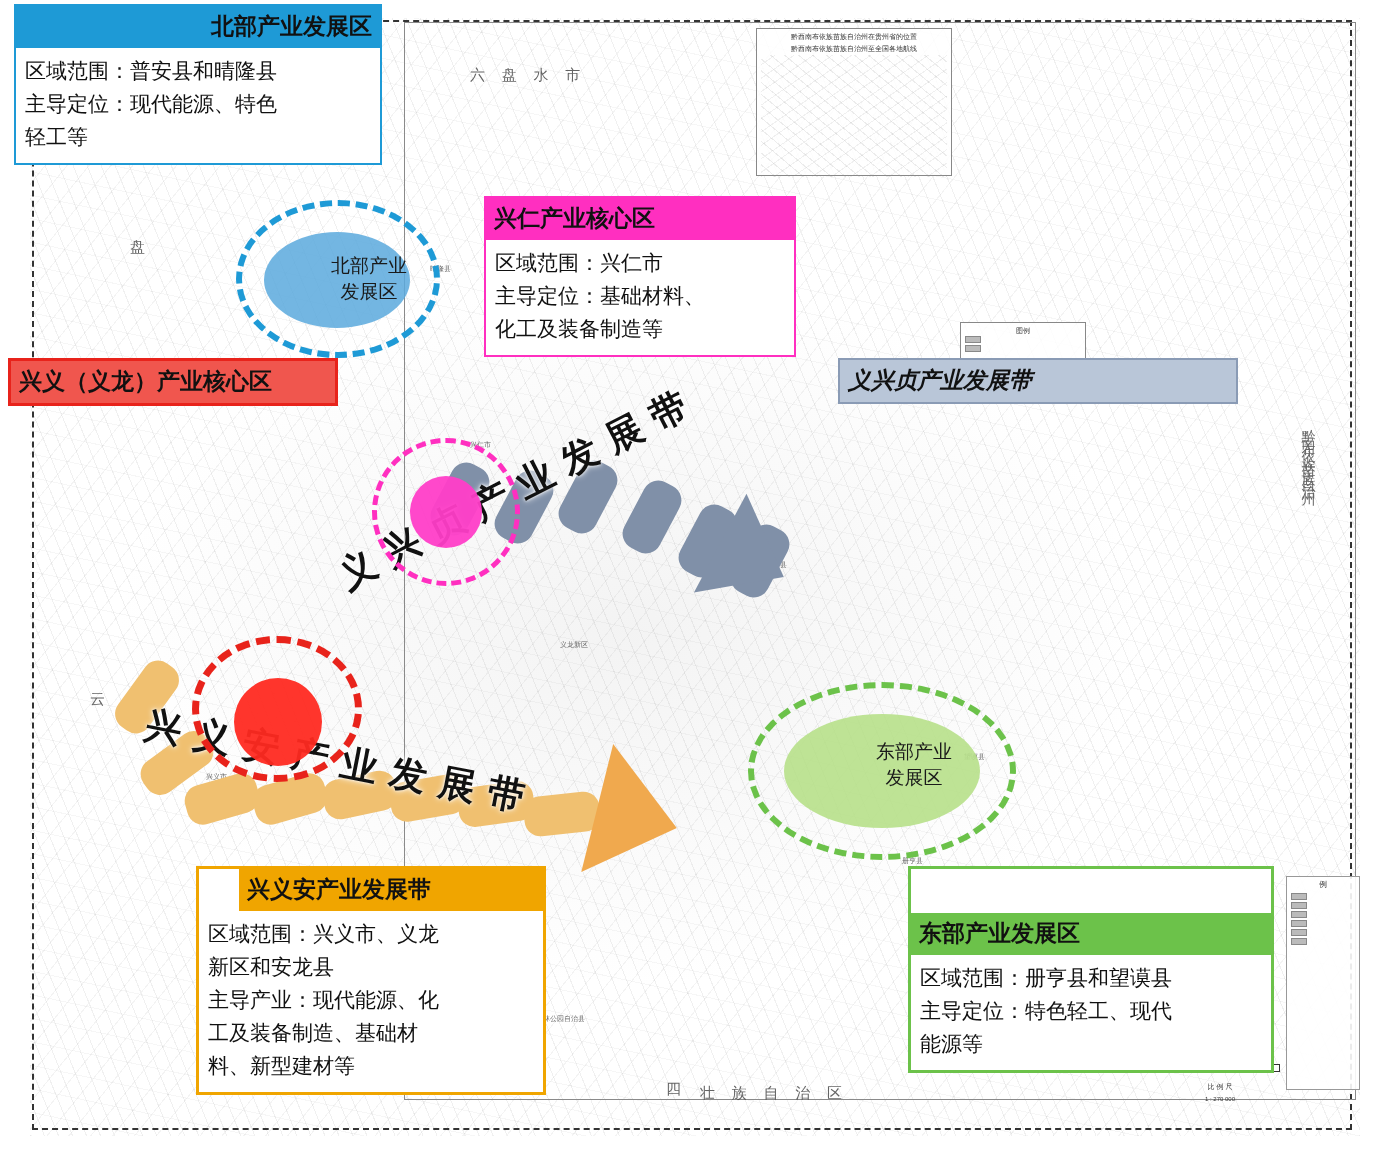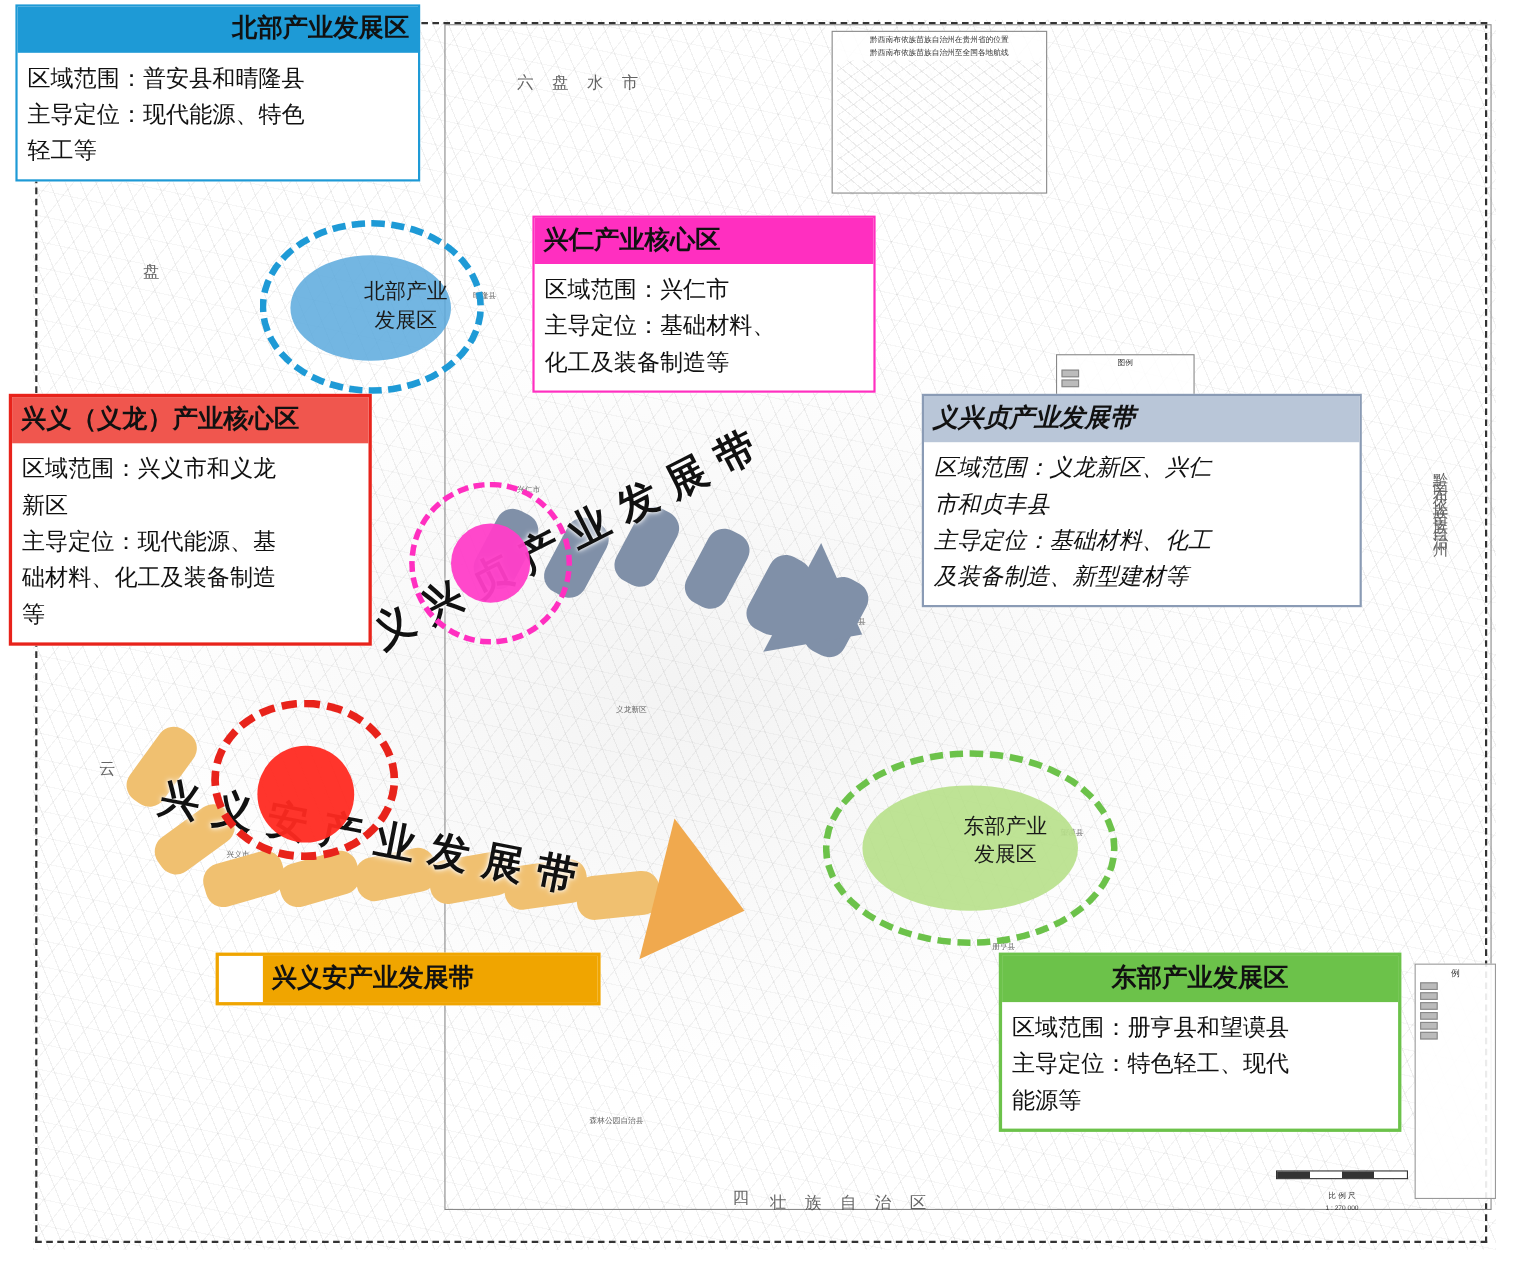--- a/index.html
+++ b/index.html
@@ -112,21 +112,21 @@
   .card-yxz{left:838px;top:358px;width:400px;border:2px solid #8a9bb5;font-style:italic;}
   .card-yxz .card-head{background:#b9c6d8;text-align:left;}
 
   .card-xingyi{left:8px;top:358px;width:330px;border:3px solid #e8231b;}
   .card-xingyi .card-head{background:#f0564e;}
 
   .card-xya{left:196px;top:866px;width:350px;border:3px solid #f0a500;}
   .card-xya .card-head{background:#f0a500;text-align:left;margin-left:40px;}
 
   .card-east{left:908px;top:866px;width:366px;border:3px solid #6cc24a;}
-  .card-east .card-head{background:#6cc24a;text-align:center;}
+  .card-east .card-head{background:#6cc24a;text-align:left;margin-top:44px;}
 </style>
 </head>
 <body>
 
 <div id="stage">
 
   <div class="map-base">
     <div class="map-texture"></div>
     <div class="map-outer-dash"></div>
     <div class="map-inner-frame"></div>
@@ -247,41 +247,35 @@
     <div class="card-head">兴仁产业核心区</div>
     <div class="card-body">
       <p>区域范围：兴仁市</p>
       <p>主导定位：基础材料、</p>
       <p>化工及装备制造等</p>
     </div>
   </div>
 
   <div class="card card-yxz">
     <div class="card-head">义兴贞产业发展带</div>
-    <div class="card-body">
-      <p>区域范围：义龙新区、兴仁</p>
-      <p>市和贞丰县</p>
-      <p>主导定位：基础材料、化工</p>
-      <p>及装备制造、新型建材等</p>
-    </div>
   </div>
 
   <div class="card card-xingyi">
     <div class="card-head">兴义（义龙）产业核心区</div>
-    <div class="card-body">
-      <p>区域范围：兴义市和义龙</p>
-      <p>新区</p>
-      <p>主导定位：现代能源、基</p>
-      <p>础材料、化工及装备制造</p>
-      <p>等</p>
-    </div>
   </div>
 
   <div class="card card-xya">
     <div class="card-head">兴义安产业发展带</div>
+    <div class="card-body">
+      <p>区域范围：兴义市、义龙</p>
+      <p>新区和安龙县</p>
+      <p>主导产业：现代能源、化</p>
+      <p>工及装备制造、基础材</p>
+      <p>料、新型建材等</p>
+    </div>
   </div>
 
   <div class="card card-east">
     <div class="card-head">东部产业发展区</div>
     <div class="card-body">
       <p>区域范围：册亨县和望谟县</p>
       <p>主导定位：特色轻工、现代</p>
       <p>能源等</p>
     </div>
   </div>

